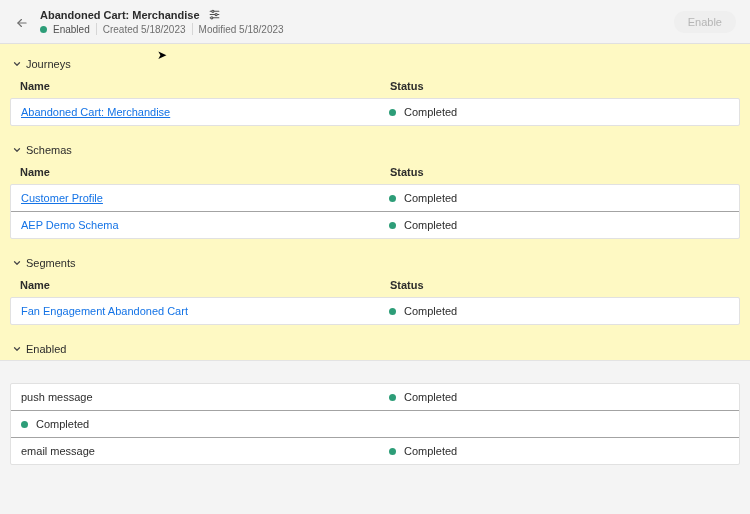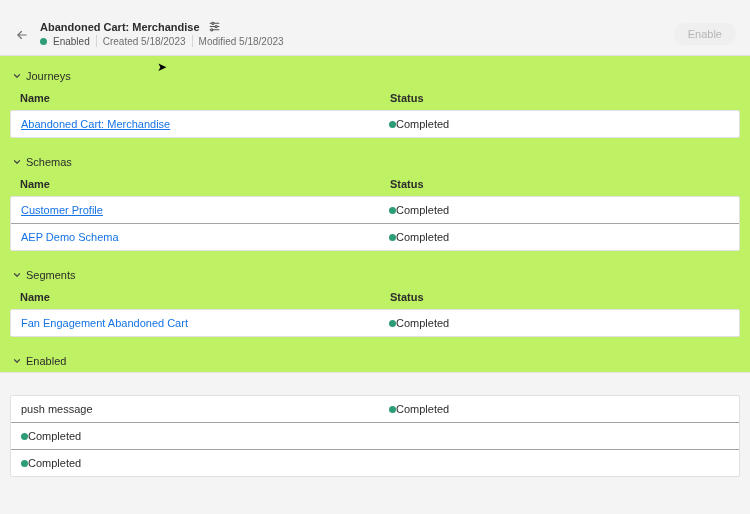--- a/index.html
+++ b/index.html
@@ -5,21 +5,21 @@
   * { box-sizing: border-box; margin: 0; padding: 0; }
   html,body {
     width: 750px;
     height: 514px;
     background: #f4f4f4;
     font-family: "Segoe UI", Arial, sans-serif;
     font-size: 11px;
     color: #2c2c2c;
     overflow: hidden;
   }
-  .page { width: 750px; height: 382px; position: relative; background:#bef264;margin-top:12px; }
+  .page { width: 750px; height: 382px; position: relative; background:#fef9c3; }
 
   
   .header {
     display: flex;
     align-items: center;
     height: 44px;
     padding: 0 14px 0 12px;
     background:#f4f4f4;
     border-bottom: 1px solid #e0e0e0;
   }
@@ -58,21 +58,21 @@
   .col-name { flex:1; }
   .col-status { width:340px; }
 
   .rows { border:1px solid #e1e1e1; border-radius:2px; background:#ffffff; }
   .row { display:flex; align-items:center; padding:7px 10px; font-size:11px; }
   .row + .row { border-top:1px solid #a3a3a3; }
   .row .name { flex:1; }
   .row .name.link { color:#1473e6; text-decoration:underline; cursor:pointer; }
   .row .name.link.nolink { color:#1473e6; text-decoration:none; cursor:pointer; }
   .row .name.plain { color:#2c2c2c; }
-  .row .status { width:340px; display:flex; align-items:center; gap:0; color:#2c2c2c; }
+  .row .status { width:340px; display:flex; align-items:center; gap:8px; color:#2c2c2c; }
 
   .footer-bar {
     position:absolute; left:0; right:0; bottom:0; height:22px;
     border-top:1px solid #e3e3e3; background:#f4f4f4;
   }
 </style>
 </head>
 <body>
 <div class="page">
 
@@ -215,20 +215,21 @@
             <span>Completed</span>
           </span>
         </div>
         <div class="row">
           <span class="status">
             <span class="dot"></span>
             <span>Completed</span>
           </span>
         </div>
         <div class="row">
+          <span class="name plain">email message</span>
           <span class="status">
             <span class="dot"></span>
             <span>Completed</span>
           </span>
         </div>
       </div>
     </div>
 
   </div>
 

